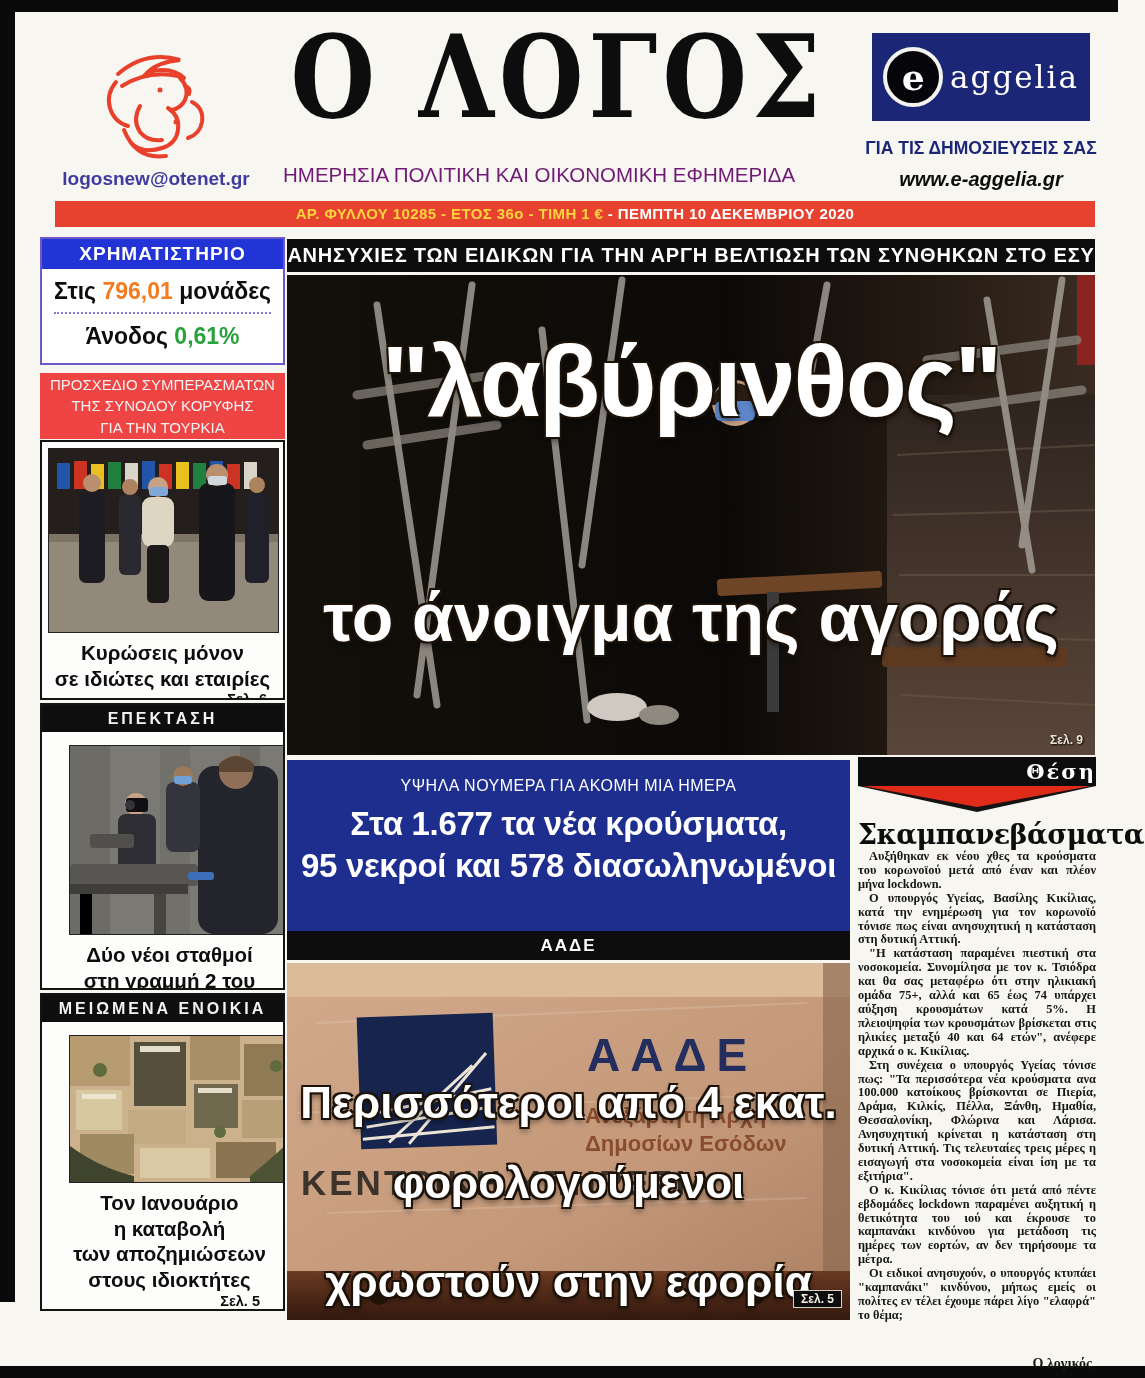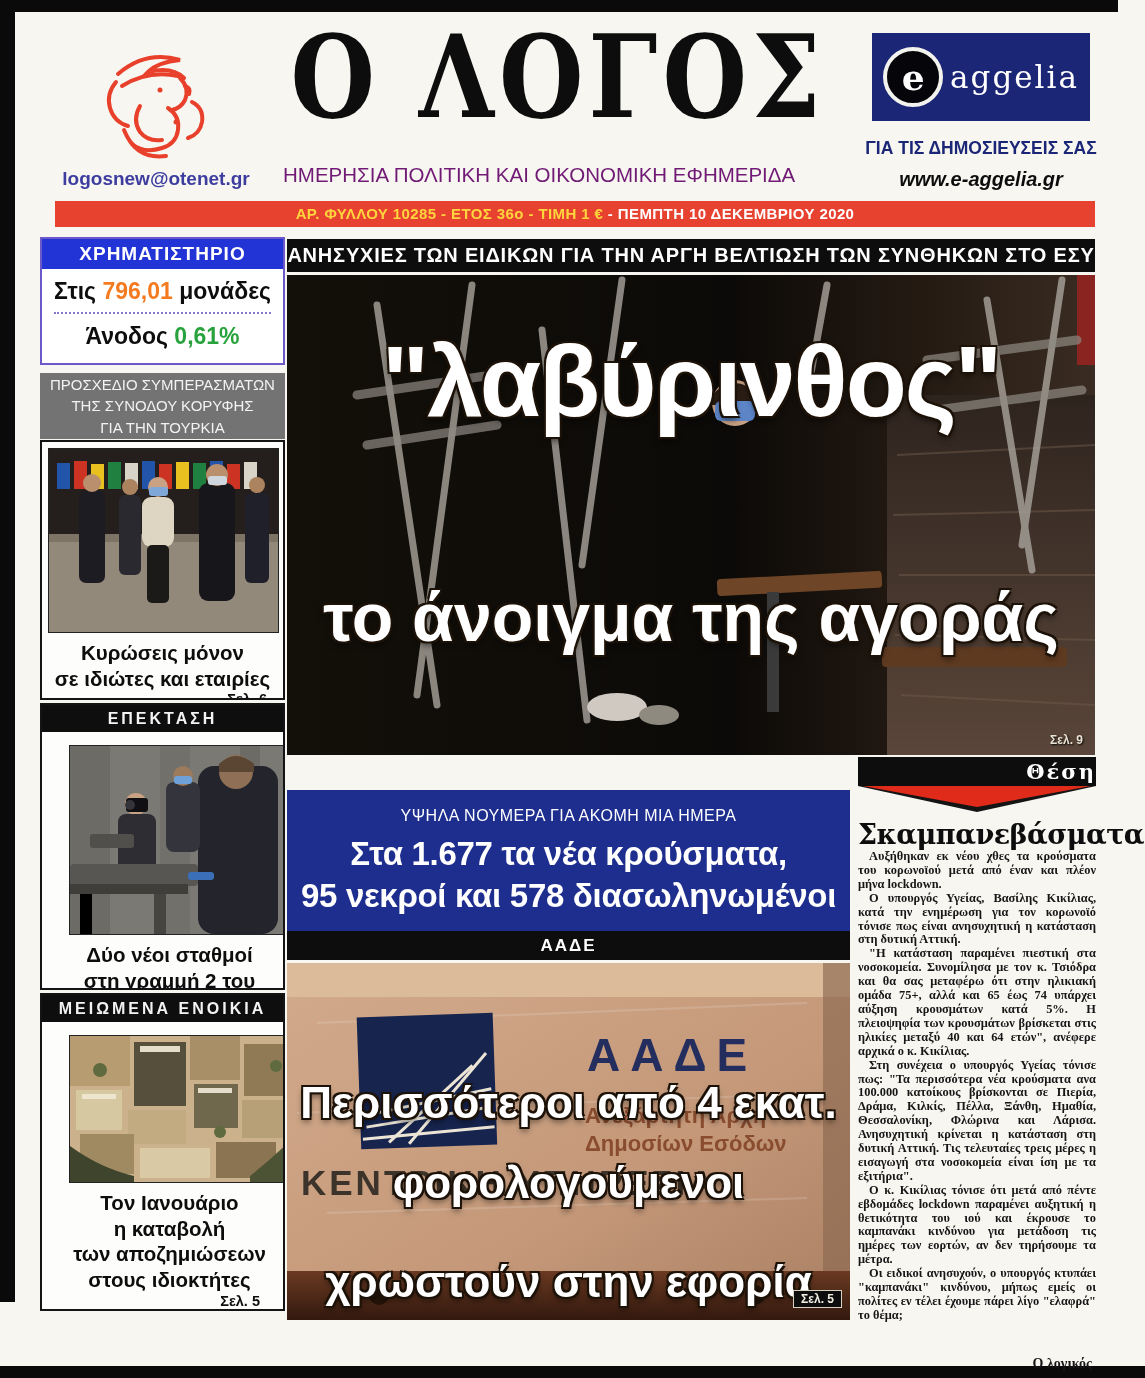--- a/index.html
+++ b/index.html
@@ -39,21 +39,21 @@
   
   .stock-box{position:absolute;left:40px;top:237px;width:245px;height:128px;background:#fff;
              border:2px solid #6c58c9;box-sizing:border-box;}
   .stock-head{height:30px;background:#2334d6;color:#fff;font-weight:bold;font-size:19px;
               text-align:center;line-height:30px;letter-spacing:1px;}
   .stock-line{margin-top:9px;text-align:center;font-weight:bold;font-size:23px;color:#0d0d0d;}
   .stock-line .orange{color:#f47b20;}
   .stock-line .green{color:#27a23c;}
   .stock-divider{margin:7px 12px;border-top:2px dotted #8a76d2;}
 
-  .kicker-box{position:absolute;left:40px;top:373px;width:245px;height:66px;background:#737373;
+  .kicker-box{position:absolute;left:40px;top:373px;width:245px;height:66px;background:#ef4444;
               color:#f2f2f2;font-size:15px;line-height:1.42;text-align:center;
               display:flex;align-items:center;justify-content:center;white-space:pre-line;box-sizing:border-box;}
 
   .side-box{position:absolute;left:40px;width:245px;background:#fdfdfb;border:2px solid #141414;
             box-sizing:border-box;overflow:hidden;}
   .side-box-1{top:440px;height:260px;padding:6px;}
   .side-box-2{top:703px;height:287px;}
   .side-box-3{top:993px;height:318px;}
   .side-head{height:27px;background:#0e0e0e;color:#f2f2f2;font-weight:bold;font-size:16px;
              letter-spacing:3px;text-align:center;line-height:27px;}
@@ -71,21 +71,21 @@
   .main-photo svg{position:absolute;left:0;top:0;}
   .outline-text{color:#fff;font-weight:bold;
       text-shadow:2px 2px 0 #1c1208,-2px -2px 0 #1c1208,2px -2px 0 #1c1208,-2px 2px 0 #1c1208,
                   0 4px 6px rgba(0,0,0,.55);}
   .lead-h1{position:absolute;left:0;top:56px;width:100%;text-align:center;font-size:100px;
            line-height:1;letter-spacing:-2px;}
   .lead-h2{position:absolute;left:0;top:308px;width:100%;text-align:center;font-size:68px;line-height:1;}
   .photo-pageref{position:absolute;right:12px;bottom:8px;color:#e9e2d2;font-weight:bold;font-size:12px;
                  text-shadow:1px 1px 2px #000;}
 
-  .covid-box{position:absolute;left:287px;top:790px;width:563px;height:160px;background:#1e2e8f;}
+  .covid-box{position:absolute;left:287px;top:760px;width:563px;height:199px;background:#1e2e8f;}
   .covid-kicker{margin-top:17px;text-align:center;color:#fff;font-size:16px;letter-spacing:.5px;}
   .covid-headline{margin-top:8px;text-align:center;color:#fff;font-weight:bold;font-size:33px;
                   line-height:1.28;letter-spacing:-.3px;white-space:pre-line;}
   .covid-page{position:absolute;right:10px;bottom:6px;color:#cfd4ee;font-weight:bold;font-size:12px;}
 
   .aade-kicker{position:absolute;left:287px;top:931px;width:563px;height:29px;background:#0d0d0d;
                color:#fff;font-weight:bold;font-size:17px;letter-spacing:2px;text-align:center;
                line-height:29px;}
   .aade-photo{position:absolute;left:287px;top:963px;width:563px;height:357px;overflow:hidden;}
   .aade-photo svg{position:absolute;left:0;top:0;}

